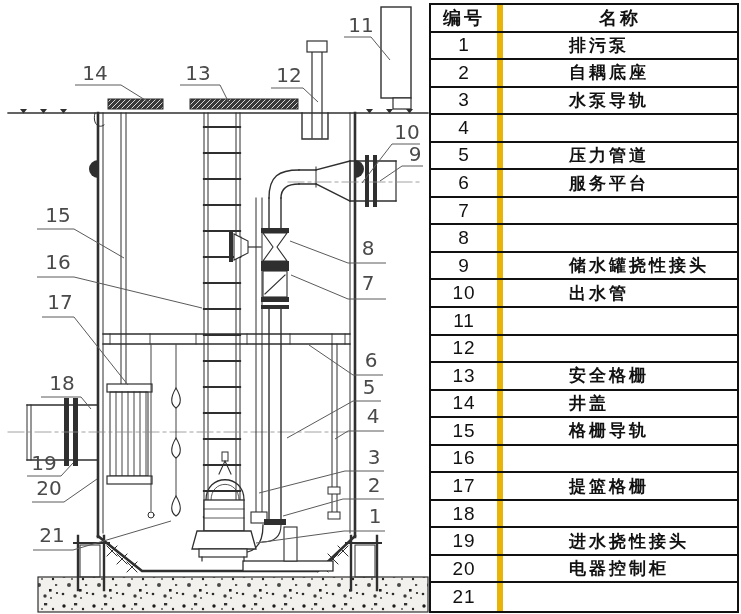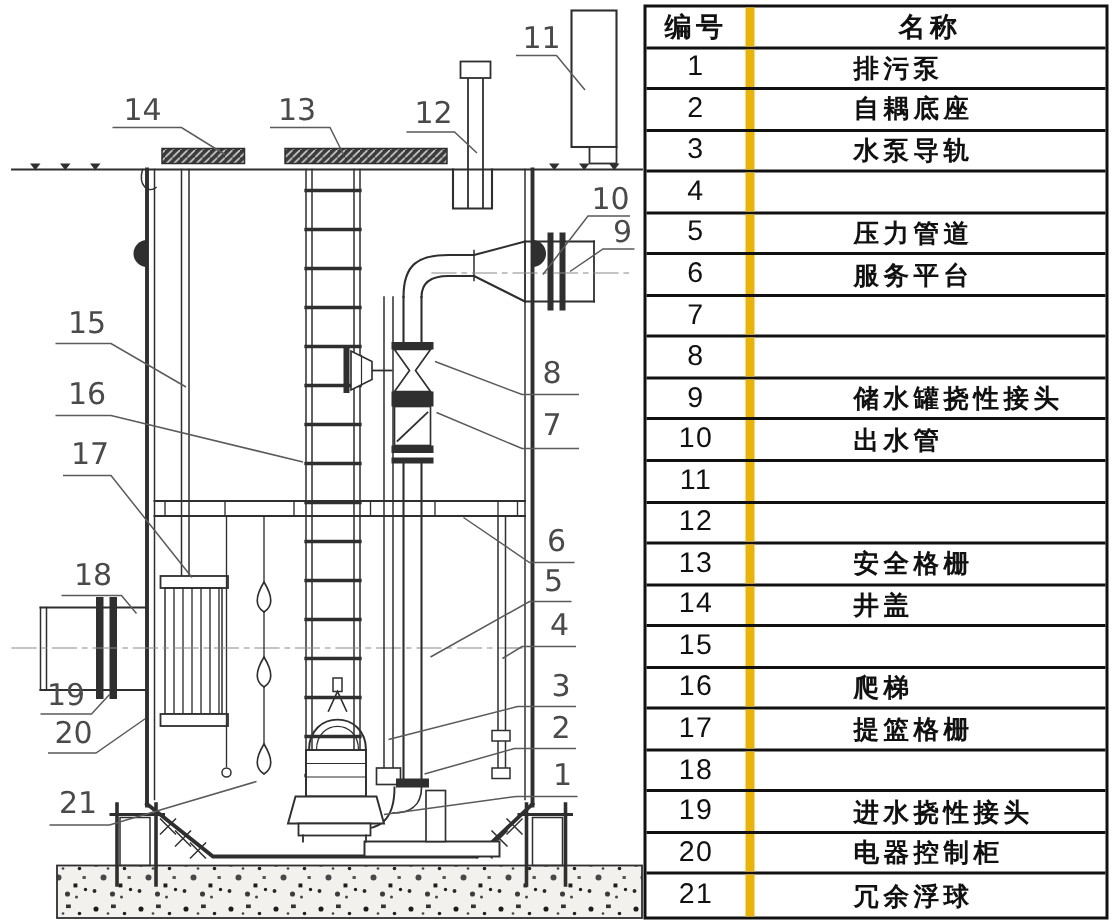--- a/index.html
+++ b/index.html
@@ -324,39 +324,38 @@
       <div class="trow">
         <div class="cell id-col num">13</div>
         <div class="cell name">安全格栅</div>
       </div>
       <div class="trow">
         <div class="cell id-col num">14</div>
         <div class="cell name">井盖</div>
       </div>
       <div class="trow">
         <div class="cell id-col num">15</div>
+        <div class="cell name">格栅导轨</div>
       </div>
       <div class="trow">
         <div class="cell id-col num">16</div>
-        <div class="cell name">爬梯</div>
       </div>
       <div class="trow">
         <div class="cell id-col num">17</div>
         <div class="cell name">提篮格栅</div>
       </div>
       <div class="trow">
         <div class="cell id-col num">18</div>
       </div>
       <div class="trow">
         <div class="cell id-col num">19</div>
         <div class="cell name">进水挠性接头</div>
       </div>
       <div class="trow">
         <div class="cell id-col num">20</div>
         <div class="cell name">电器控制柜</div>
       </div>
       <div class="trow">
         <div class="cell id-col num">21</div>
-        <div class="cell name">冗余浮球</div>
       </div>
     </div>
 
 </div>
 
 </body></html>

